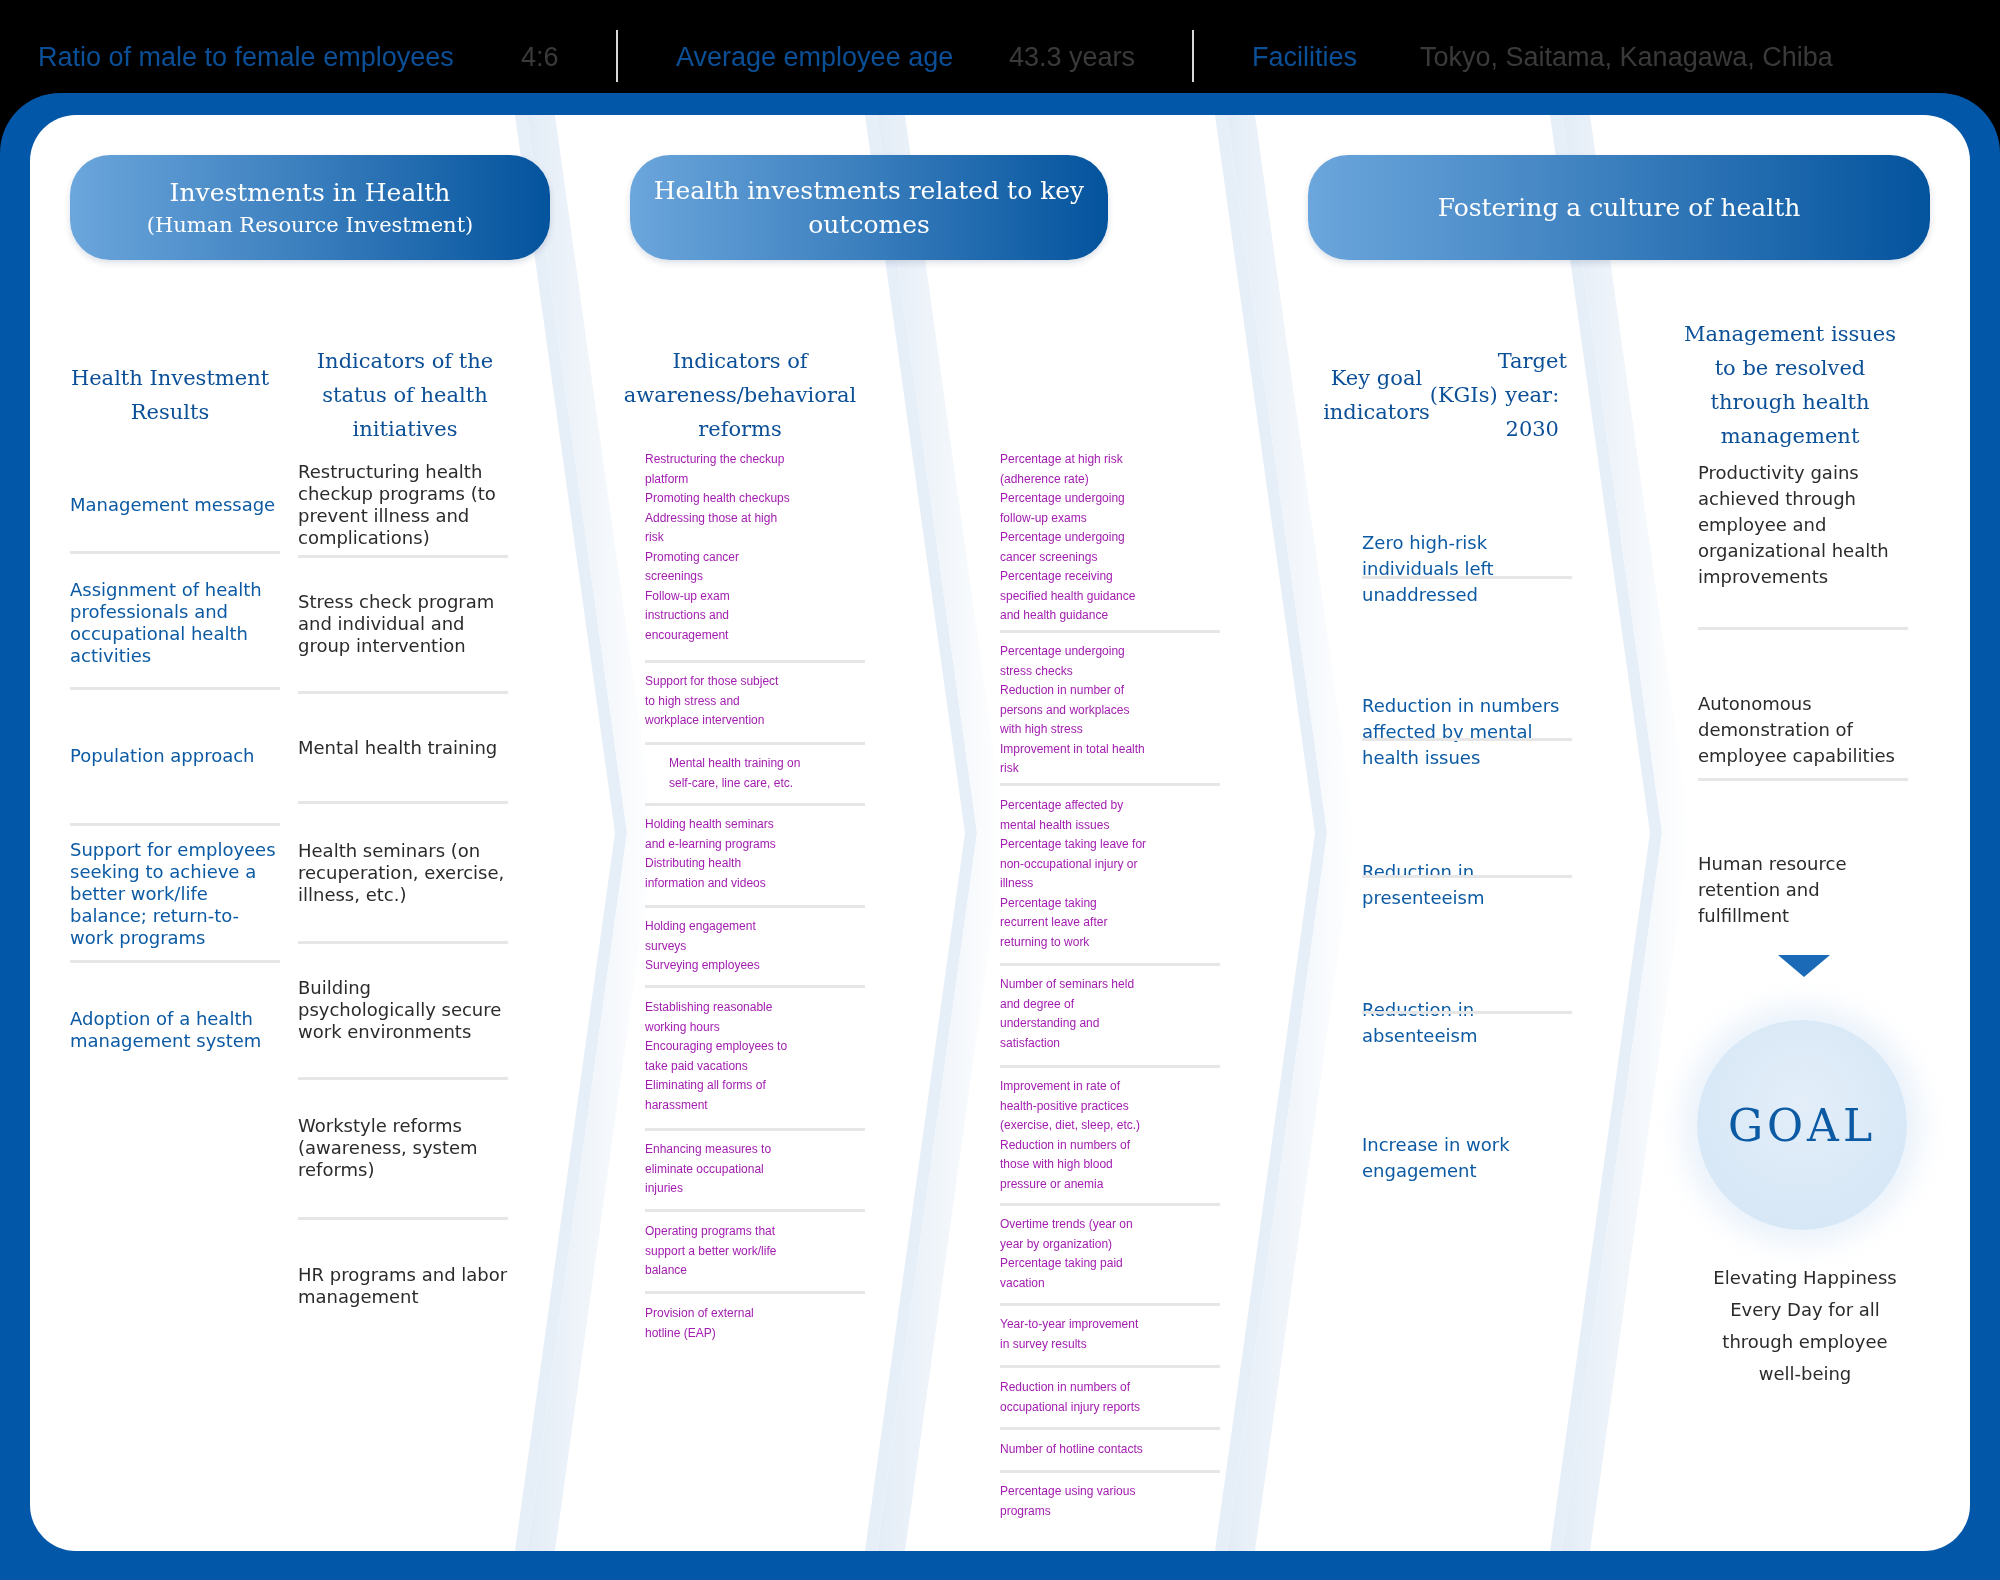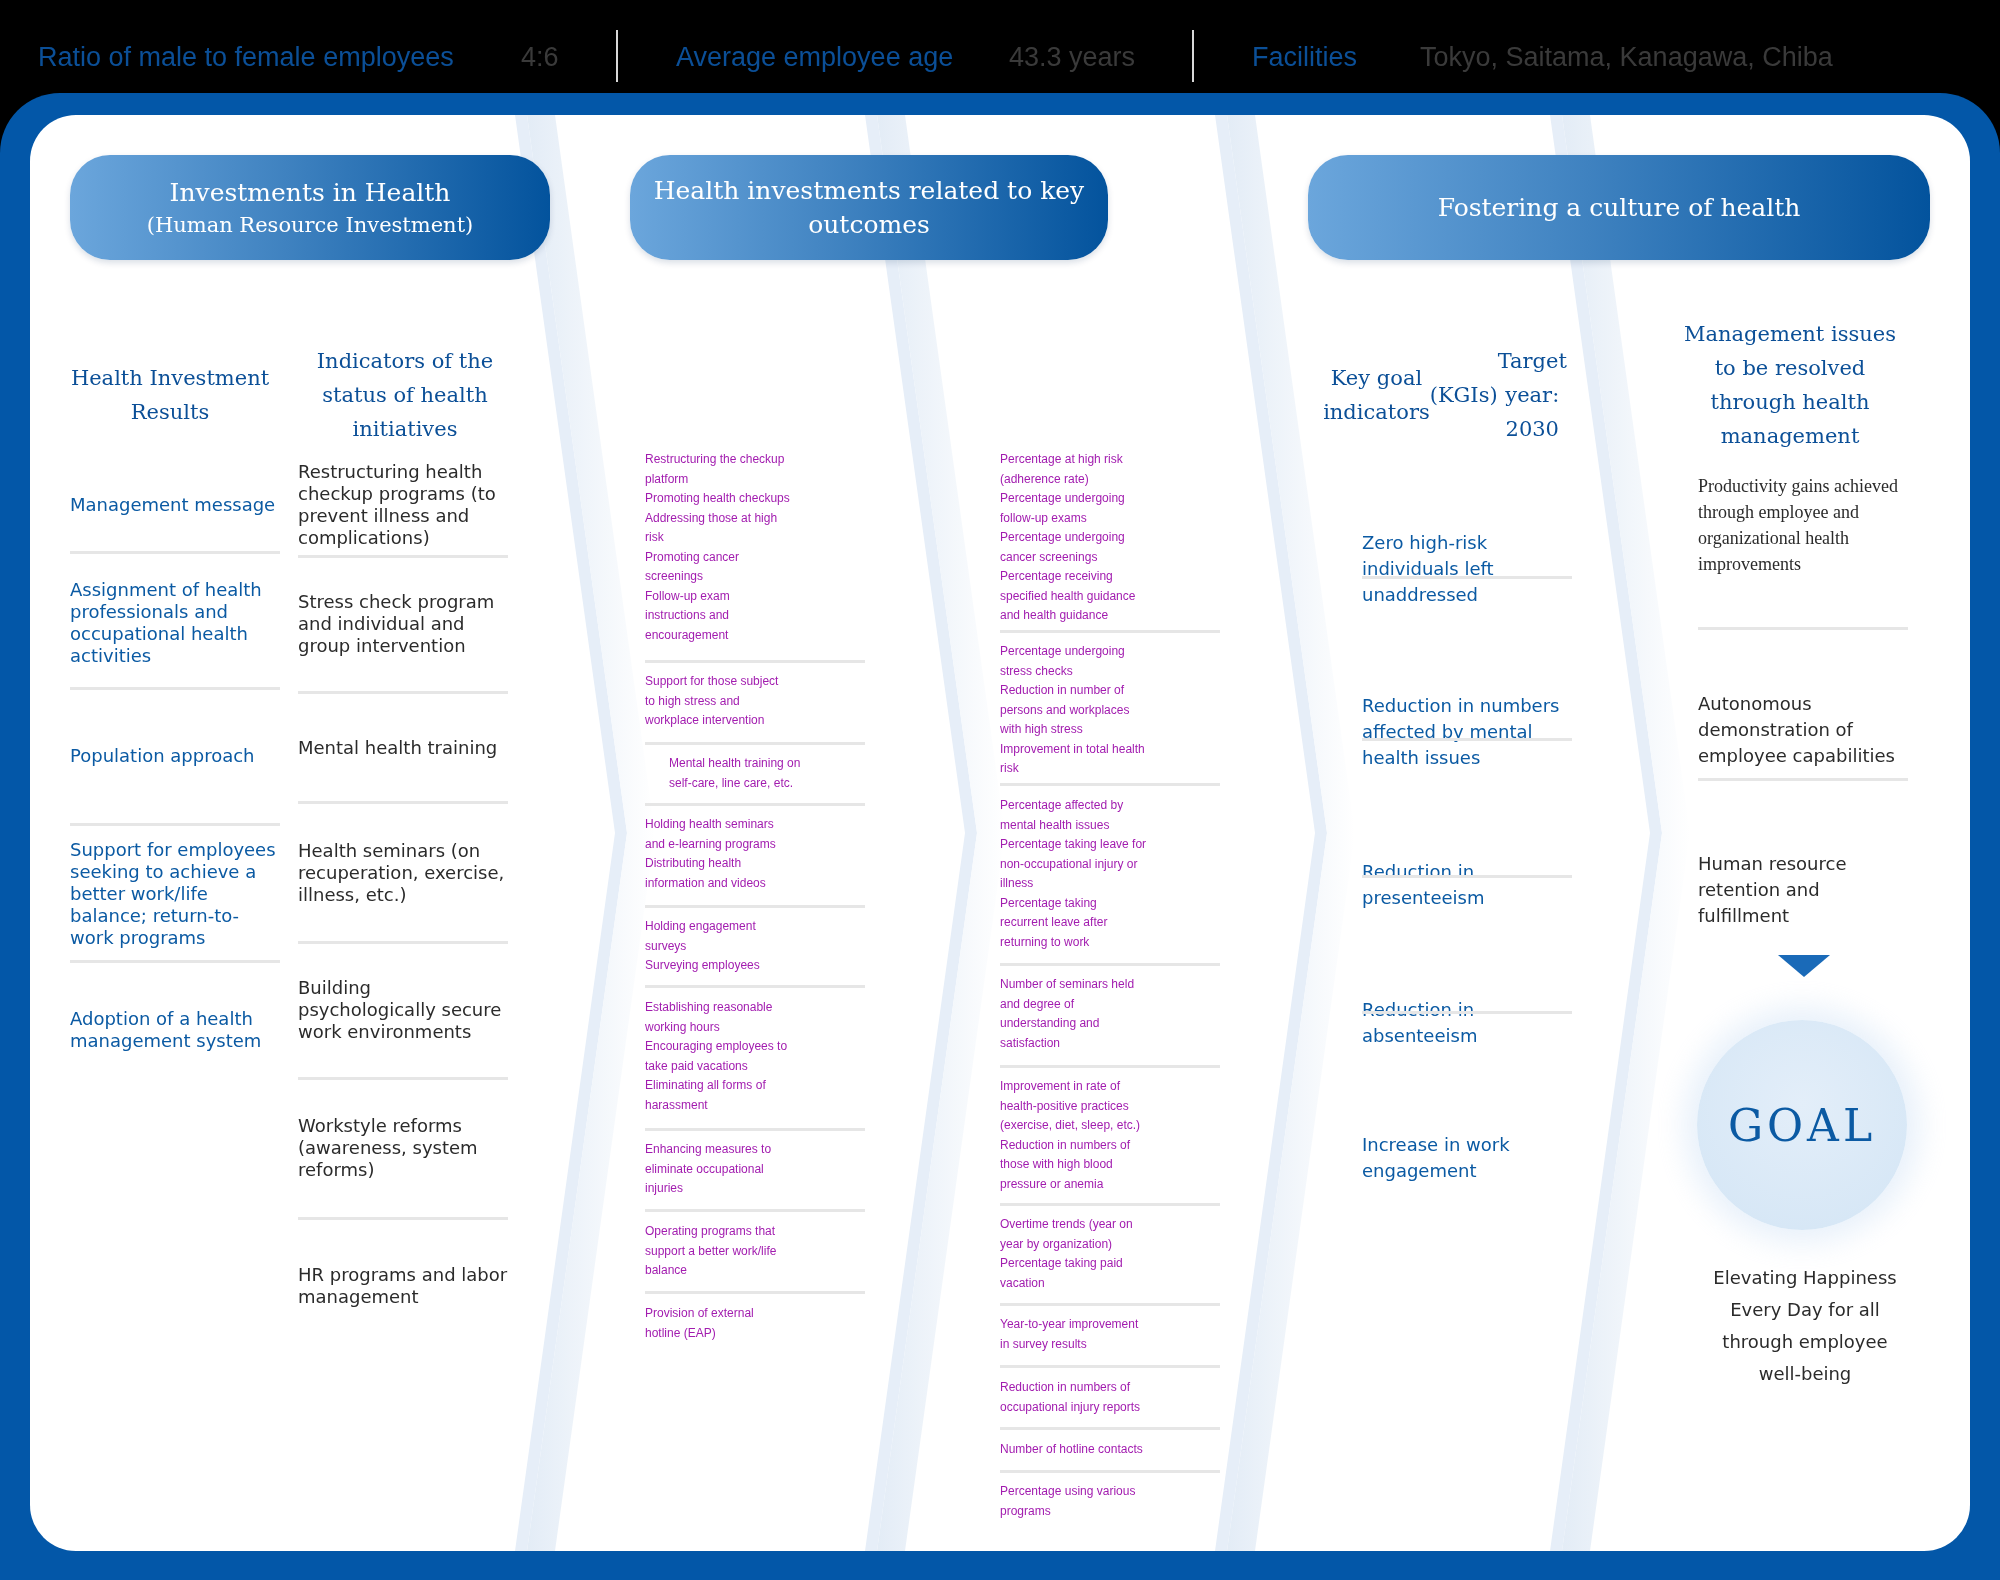--- a/index.html
+++ b/index.html
@@ -104,20 +104,23 @@
   </div>
   <div class="pill" style="left:1278px; width:622px;">
     <div class="t1">Fostering a culture of health</div>
   </div>
 
   <div class="colhead" style="left:30px; top:195px; width:220px; height:170px;">
     <span>Health Investment Results</span>
   </div>
   <div class="colhead" style="left:270px; top:195px; width:210px; height:170px;">
     <span>Indicators of the status of health initiatives</span>
+  </div>
+  <div class="colhead" style="left:595px; top:195px; width:230px; height:170px;">
+    <span>Indicators of awareness/behavioral reforms</span>
   </div>
   <div class="colhead" style="left:1300px; top:195px; width:230px; height:170px; ">
     <span>Key goal indicators</span>
     <span>(KGIs)</span>
     <span>Target year: 2030</span>
   </div>
   <div class="colhead" style="left:1645px; top:175px; width:230px; height:190px;">
     <span>Management issues to be resolved through health management</span>
   </div>
 
@@ -259,21 +262,21 @@
     <div class="item kgi-text" style="top:500px; height:110px; align-items:flex-start; padding-top:78px;">Reduction in numbers affected by mental health issues</div>
     <div class="sep" style="top:623px;"></div>
     <div class="item kgi-text" style="top:662px; height:110px; align-items:flex-start; padding-top:82px;">Reduction in presenteeism</div>
     <div class="sep" style="top:760px;"></div>
     <div class="item kgi-text" style="top:800px; height:110px; align-items:flex-start; padding-top:82px;">Reduction in absenteeism</div>
     <div class="sep" style="top:896px;"></div>
     <div class="item kgi-text" style="top:935px; height:110px; align-items:flex-start; padding-top:82px;">Increase in work engagement</div>
   </div>
 
   <div class="list" style="left:1668px; top:0; width:210px; height:1436px;">
-    <div class="item mi-text" style="top:340px; height:140px;font-family:Liberation Serif, serif;">Productivity gains achieved through employee and organizational health improvements</div>
+    <div class="item mi-text" style="top:340px; height:140px;">Productivity gains achieved through employee and organizational health improvements</div>
     <div class="sep" style="top:512px;"></div>
     <div class="item mi-text" style="top:560px; height:110px;">Autonomous demonstration of employee capabilities</div>
     <div class="sep" style="top:663px;"></div>
     <div class="item mi-text" style="top:720px; height:110px;">Human resource retention and fulfillment</div>
   </div>
 
   <div class="down-arrow" style="left:1748px; top:840px;"></div>
   <div class="goal-circle" style="left:1667px; top:905px;">
     <span class="goal-text">GOAL</span>
   </div>

